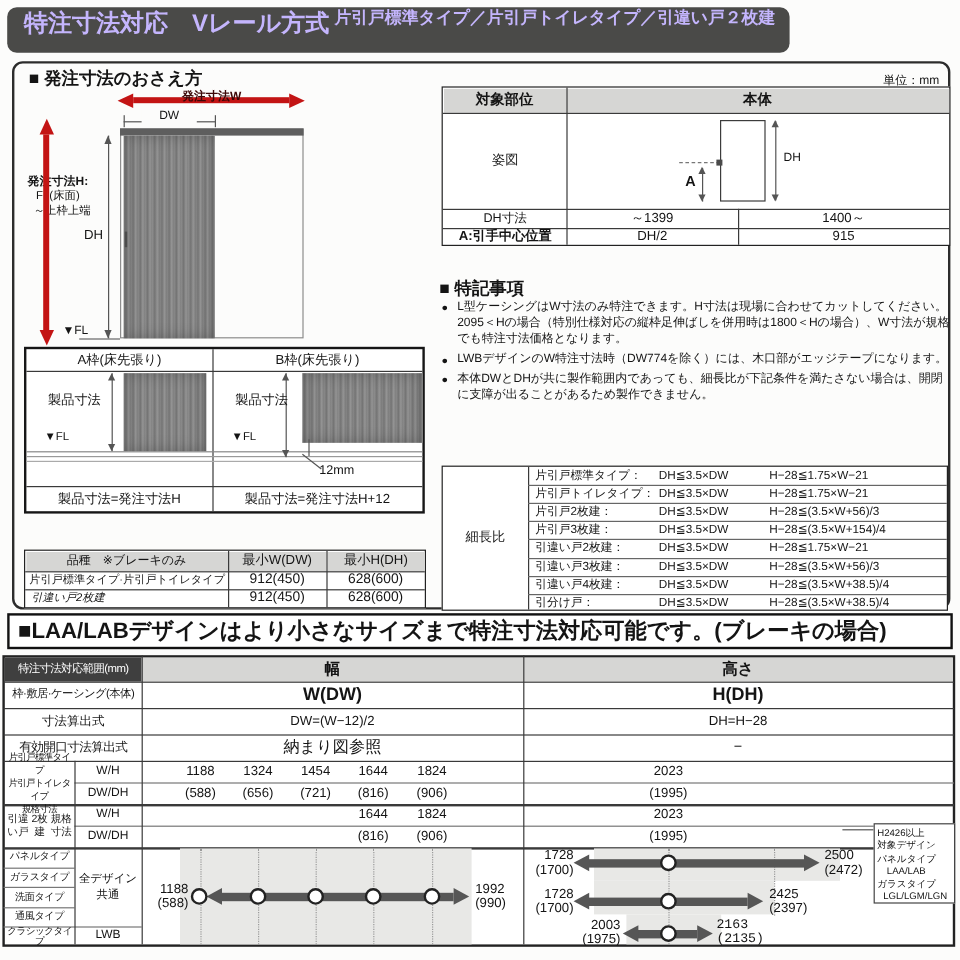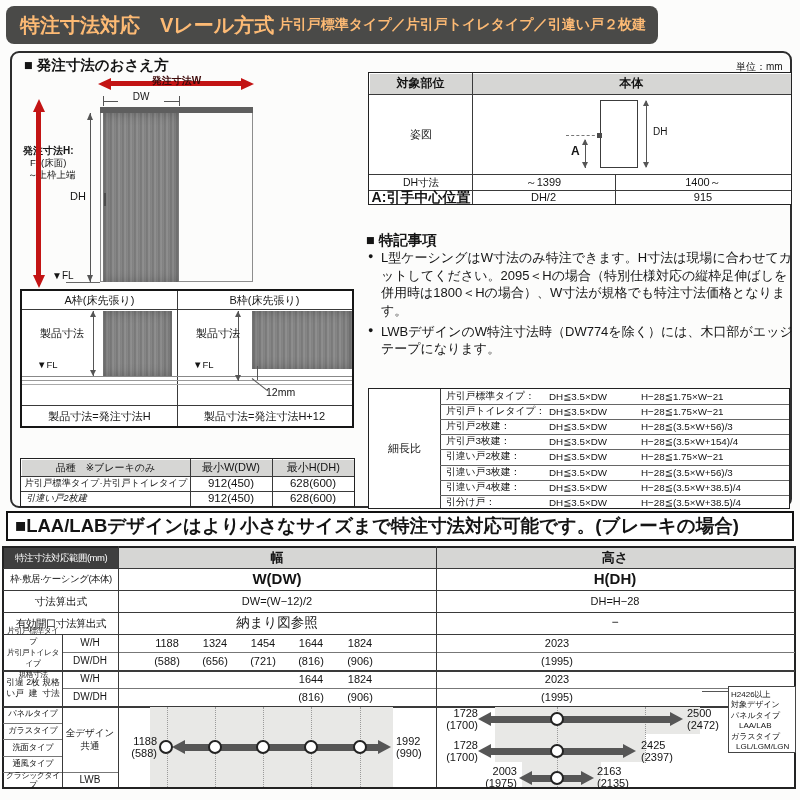--- a/index.html
+++ b/index.html
@@ -18,24 +18,24 @@
   .tri { position:absolute; width:0; height:0; }
   .shade { position:absolute; background:#e8e8e6; }
   .circle { position:absolute; width:14px; height:14px; border:2px solid #222; background:#fff; border-radius:50%;
             transform:translate(-50%,-50%); z-index:5; }
   .gbar { position:absolute; height:7px; background:#565656; z-index:3; }
   .rbar-h { position:absolute; height:5px; background:#c31414; z-index:3; }
   .rbar-v { position:absolute; width:5px; background:#c31414; z-index:3; }
   .wv { position:absolute; transform:translateX(-50%); font-size:11px; white-space:nowrap; }
   .rangelab { position:absolute; font-size:11px; line-height:12px; white-space:nowrap; }
   .topbar { position:absolute; left:6px; top:6px; width:652px; height:38px; background:#4a4a48;
-            border-radius:8px; display:flex; align-items:center; color:#fdba74; }
+            border-radius:8px; display:flex; color:#c4b5fd; }
   .panel { position:absolute; border:2px solid #2c2c2c; border-radius:9px; background:transparent; }
   .sechead { position:absolute; font-weight:bold; font-size:14.5px; white-space:nowrap; }
-  .bullet { position:relative; padding-left:13px; font-size:13px; line-height:1.36; margin-bottom:3px; }
+  .bullet { position:relative; padding-left:13px; font-size:10px; line-height:1.36; margin-bottom:3px; }
   .bullet::before { content:"\25CF"; position:absolute; left:0; top:1px; font-size:9px; }
   .slrow { display:flex; align-items:center; height:15.1px; padding-left:5px; font-size:9.8px; white-space:nowrap; }
   .slrow .t { width:103px; } .slrow .f1 { width:92px; }
   .notebox { position:absolute; left:728px; top:686px; width:68px; height:67px; border:1px solid #444;
              background:#fff; font-size:8px; line-height:10.4px; padding:3px 2px; z-index:6; }
 </style>
 </head>
 <body>
 
 <div class="page">
@@ -153,29 +153,30 @@
     <div class="tri" style="left:582px;top:139px;border-left:3px solid transparent;border-right:3px solid transparent;border-bottom:6px solid #555;"></div>
     <div class="tri" style="left:582px;top:162px;border-left:3px solid transparent;border-right:3px solid transparent;border-top:6px solid #555;"></div>
     <div class="abs" style="left:571px;top:144px;font-size:12px;font-weight:bold;">A</div>
 
     <div class="hl" style="left:369px;top:174px;width:422px;"></div>
     <div class="hl" style="left:369px;top:189.5px;width:422px;"></div>
     <div class="vl" style="left:615px;top:174px;height:30px;"></div>
     <div class="cell" style="left:370px;top:174.5px;width:102px;height:15px;font-size:10.5px;">DH寸法</div>
     <div class="cell" style="left:472px;top:174.5px;width:143px;height:15px;font-size:11px;">～1399</div>
     <div class="cell" style="left:615px;top:174.5px;width:176px;height:15px;font-size:11px;text-align:center;">1400～</div>
-    <div class="cell" style="left:370px;top:190px;width:102px;height:14px;font-size:14px;font-weight:bold;">A:引手中心位置</div>
+    <div class="cell" style="left:370px;top:190px;width:102px;height:14px;font-size:11px;font-weight:bold;">A:引手中心位置</div>
     <div class="cell" style="left:472px;top:190px;width:143px;height:14px;font-size:11px;">DH/2</div>
     <div class="cell" style="left:615px;top:190px;width:176px;height:14px;font-size:11px;">915</div>
   </div>
 
   <div class="sechead" style="left:366px;top:231px;">■ 特記事項</div>
   <div class="abs" style="left:368px;top:249px;width:426px;">
     <div class="bullet">L型ケーシングはW寸法のみ特注できます。H寸法は現場に合わせてカットしてください。2095＜Hの場合（特別仕様対応の縦枠足伸ばしを併用時は1800＜Hの場合）、W寸法が規格でも特注寸法価格となります。</div>
     <div class="bullet">LWBデザインのW特注寸法時（DW774を除く）には、木口部がエッジテープになります。</div>
+    <div class="bullet">本体DWとDHが共に製作範囲内であっても、細長比が下記条件を満たさない場合は、開閉に支障が出ることがあるため製作できません。</div>
   </div>
 
   <div>
     <div class="abs" style="left:368px;top:388px;width:422px;height:121px;border:1.5px solid #222;background:#fff;"></div>
     <div class="cell" style="left:369px;top:389px;width:71px;height:119px;font-size:11px;">細長比</div>
     <div class="vl" style="left:440px;top:389px;height:119px;"></div>
     <div class="hl" style="left:440px;top:404.1px;width:349px;background:#666;"></div>
     <div class="hl" style="left:440px;top:419.2px;width:349px;background:#666;"></div>
     <div class="hl" style="left:440px;top:434.3px;width:349px;background:#666;"></div>
     <div class="hl" style="left:440px;top:449.4px;width:349px;background:#666;"></div>
@@ -362,21 +363,21 @@
       </div>
 
       <div class="gbar" style="left:531px;top:774.5px;width:50px;"></div>
       <div class="tri" style="left:519px;top:771px;border-top:7px solid transparent;border-bottom:7px solid transparent;border-right:13px solid #565656;z-index:3;"></div>
       <div class="tri" style="left:581px;top:771px;border-top:7px solid transparent;border-bottom:7px solid transparent;border-left:13px solid #565656;z-index:3;"></div>
       <div class="circle" style="left:557px;top:778px;"></div>
       <div class="rangelab" style="left:474px;top:765px;width:43px;text-align:right;">
         <div>2003</div>
         <div>(1975)</div>
       </div>
-      <div class="rangelab" style="left:597px;top:765px;">
+      <div class="rangelab" style="left:597px;top:765px;font-family:Liberation Mono, monospace;">
         <div>2163</div>
         <div>(2135)</div>
       </div>
 
       <div class="hl" style="left:702px;top:691px;width:26px;background:#555;"></div>
       <div class="notebox">
         <div>H2426以上</div>
         <div>対象デザイン</div>
         <div>パネルタイプ</div>
         <div style="padding-left:8px;">LAA/LAB</div>

